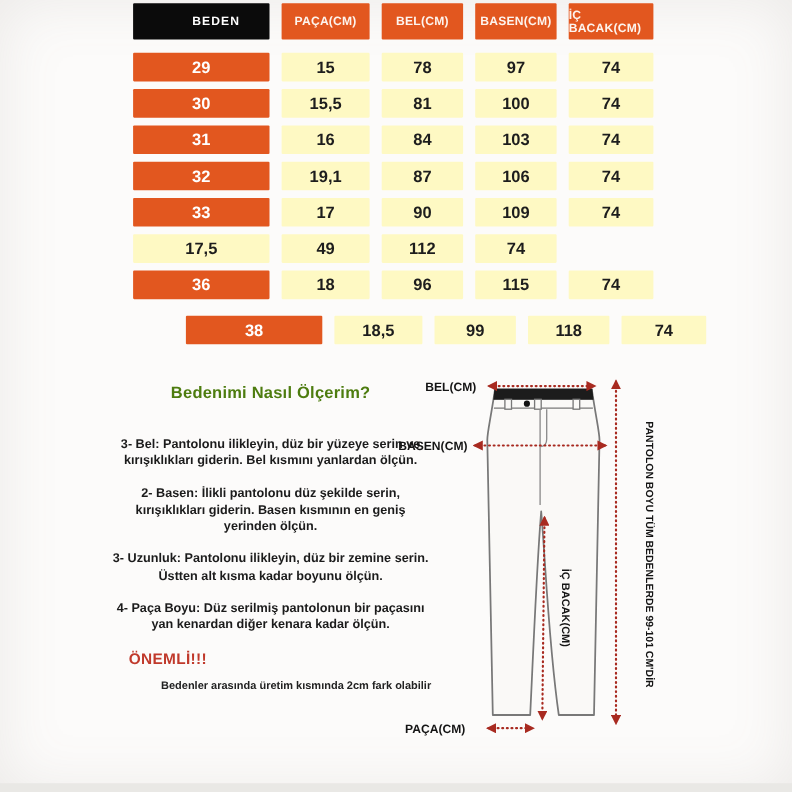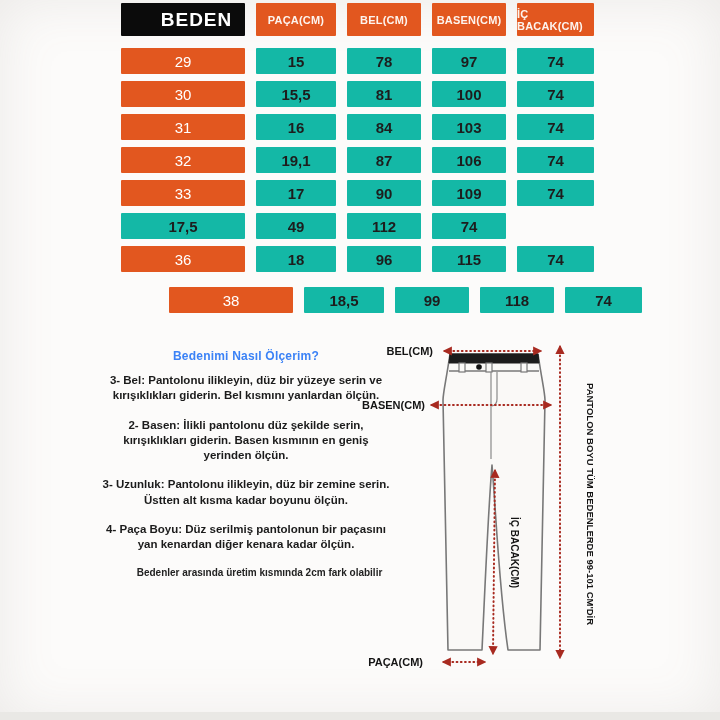--- a/index.html
+++ b/index.html
@@ -40,79 +40,79 @@
     font-size: 11px;
     letter-spacing: 0.2px;
     display: flex;
     align-items: center;
     justify-content: center;
     border-radius: 1px;
   }
   .th.beden {
     background: #0b0b0b;
     color: #ffffff;
-    font-size: 19px;
+    font-size: 11px;
     letter-spacing: 1px;
     padding-left: 27px;
   }
   .size-badge {
     height: 26px;
     background: #e2571f;
     color: #ffffff;
-    font-weight: 400;
+    font-weight: 700;
     font-size: 15px;
     display: flex;
     align-items: center;
     justify-content: center;
     border-radius: 1px;
   }
   .val {
     height: 26px;
-    background: #14b8a6;
+    background: #fef9c3;
     color: #1d1d1d;
     font-weight: 700;
     font-size: 15px;
     display: flex;
     align-items: center;
     justify-content: center;
     border-radius: 1px;
   }
 
   
   .guide {
     position: absolute;
     left: 100px;
     top: 349px;
     width: 292px;
     text-align: center;
     color: #1b1b1b;
   }
   .guide-title {
-    color: #3b82f6;
-    font-size: 12px;
-    font-weight: 700;
-    margin-bottom: 10px;
+    color: #4d7c0f;
+    font-size: 15px;
+    font-weight: 700;
+    margin-bottom: 31px;
     letter-spacing: 0.2px;
   }
   .guide-step {
     font-size: 11.5px;
     font-weight: 700;
     line-height: 1.33;
     margin-bottom: 14px;
   }
   .important {
     text-align: left;
     margin: 5px 0 0 17px;
     color: #c0392b;
     font-size: 14px;
     font-weight: 700;
     letter-spacing: 0.3px;
   }
   .note {
-    text-align: center;
+    text-align: right;
     margin: 11px 0 0 27px;
     font-size: 10px;
     font-weight: 700;
     color: #222;
   }
 
   
   .diagram {
     position: absolute;
     left: 355px;
@@ -211,20 +211,21 @@
       <div class="val">74</div>
     </div>
   </div>
 
   <div class="guide">
     <div class="guide-title">Bedenimi Nasıl Ölçerim?</div>
     <p class="guide-step">3- Bel: Pantolonu ilikleyin, düz bir yüzeye serin ve kırışıklıkları giderin. Bel kısmını yanlardan ölçün.</p>
     <p class="guide-step">2- Basen: İlikli pantolonu düz şekilde serin, kırışıklıkları giderin. Basen kısmının en geniş yerinden ölçün.</p>
     <p class="guide-step">3- Uzunluk: Pantolonu ilikleyin, düz bir zemine serin. Üstten alt kısma kadar boyunu ölçün.</p>
     <p class="guide-step">4- Paça Boyu: Düz serilmiş pantolonun bir paçasını yan kenardan diğer kenara kadar ölçün.</p>
+    <div class="important">ÖNEMLİ!!!</div>
     <div class="note">Bedenler arasında üretim kısmında 2cm fark olabilir</div>
   </div>
 
   <svg class="diagram" width="250" height="350" viewBox="0 0 250 350">
     <defs>
       <marker id="arr" viewBox="0 0 10 10" refX="7.5" refY="5" markerWidth="4.6" markerHeight="4.6" orient="auto-start-reverse">
         <path d="M0,0 L10,5 L0,10 z" fill="#a82a20"></path>
       </marker>
     </defs>
 

